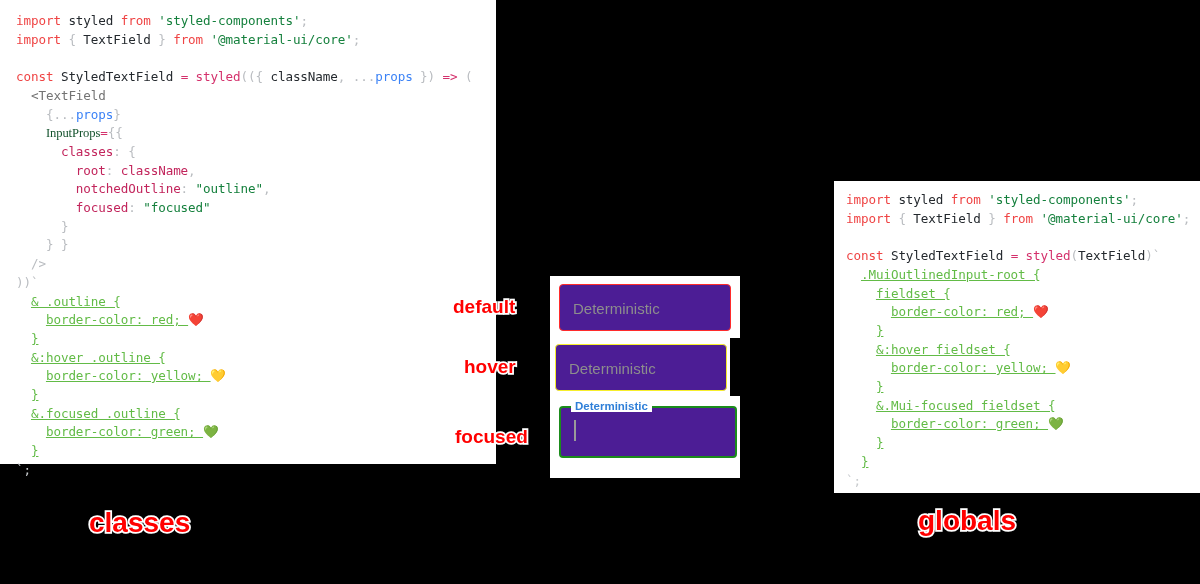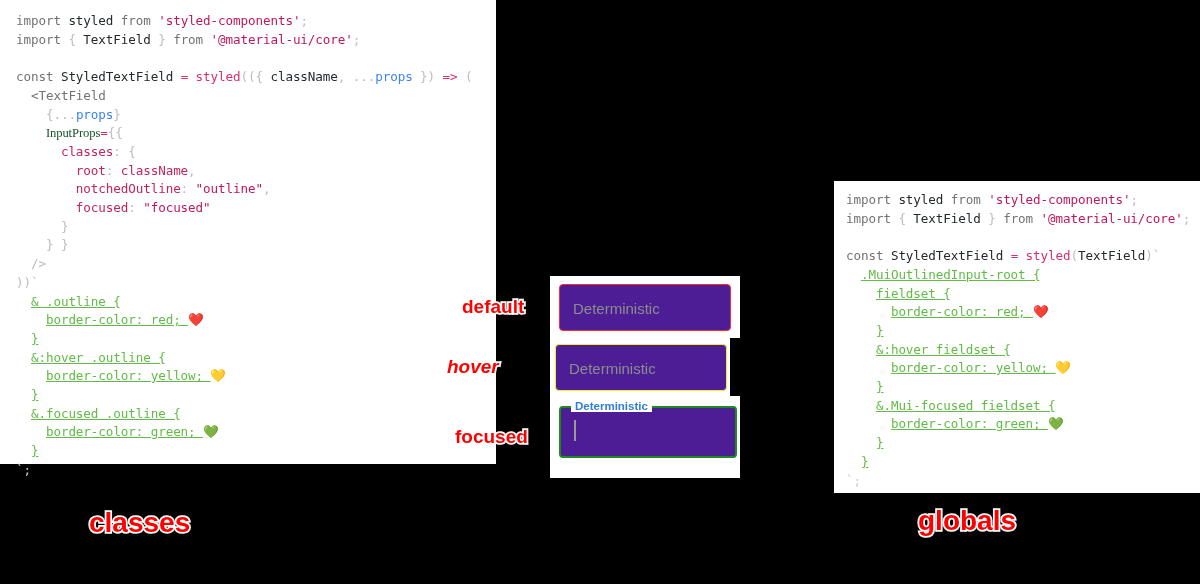--- a/index.html
+++ b/index.html
@@ -23,23 +23,23 @@
     box-sizing: border-box;
   }
   .code {
     font-family: "DejaVu Sans Mono", "Liberation Mono", monospace;
     white-space: pre;
     line-height: 18.7px;
     letter-spacing: -0.1px;
   }
 
   
-  .t-kw   { color: #737373; }            
+  .t-kw   { color: #ef4444; }            
   .t-id   { color: #24292e; }            
-  .t-str  { color: #be185d; }            
+  .t-str  { color: #15803d; }            
   .t-punc { color: #b9bcc0; }            
   .t-op   { color: #d4316c; }            
   .t-tag  { color: #737373; }            
   .t-prop { color: #14532d; font-family: Liberation Serif, serif; }            
   .t-key  { color: #c2255c; }            
   .t-blue { color: #3b82f6; }            
   .t-css  { color: #62bb46; text-decoration: underline; }            
   .t-dim  { color: #c8cbce; }
   .emoji  { font-family: "DejaVu Sans", sans-serif; }
 
@@ -152,22 +152,22 @@
   
   .anno {
     position: absolute;
     font-family: "Liberation Sans", sans-serif;
     font-weight: bold;
     color: #ff0000;
     white-space: nowrap;
     -webkit-text-stroke: 3.5px #ffffff;
     paint-order: stroke fill;
   }
-  #anno-default  { left: 453px; top: 296px; font-size: 19px; margin-left: 9px; }
-  #anno-hover    { left: 447px; top: 356px; font-size: 19px; font-style: italic; }
+  #anno-default  { left: 453px; top: 296px; font-size: 19px; }
+  #anno-hover    { left: 464px; top: 356px; font-size: 19px; }
   #anno-focused  { left: 455px; top: 426px; font-size: 19px; }
   #anno-classes  { left: 89px;  top: 507px; font-size: 28px; }
   #anno-globals  { left: 918px; top: 505px; font-size: 28px; }
 </style>
 </head>
 <body>
 
 <div class="panel" id="panel-classes">
   <div class="code"><div><span class="t-kw">import</span><span class="t-id"> </span><span class="t-id">styled</span><span class="t-id"> </span><span class="t-kw">from</span><span class="t-id"> </span><span class="t-str">'styled-components'</span><span class="t-punc">;</span></div><div><span class="t-kw">import</span><span class="t-id"> </span><span class="t-punc">{</span><span class="t-id"> </span><span class="t-id">TextField</span><span class="t-id"> </span><span class="t-punc">}</span><span class="t-id"> </span><span class="t-kw">from</span><span class="t-id"> </span><span class="t-str">'@material-ui/core'</span><span class="t-punc">;</span></div><div>&nbsp;</div><div><span class="t-kw">const</span><span class="t-id"> </span><span class="t-id">StyledTextField</span><span class="t-id"> </span><span class="t-op">=</span><span class="t-id"> </span><span class="t-op">styled</span><span class="t-punc">((</span><span class="t-punc">{</span><span class="t-id"> </span><span class="t-id">className</span><span class="t-punc">,</span><span class="t-id"> </span><span class="t-punc">...</span><span class="t-blue">props</span><span class="t-id"> </span><span class="t-punc">}</span><span class="t-punc">)</span><span class="t-id"> </span><span class="t-op">=&gt;</span><span class="t-id"> </span><span class="t-punc">(</span></div><div><span class="t-id">  </span><span class="t-tag">&lt;TextField</span></div><div><span class="t-id">    </span><span class="t-punc">{</span><span class="t-punc">...</span><span class="t-blue">props</span><span class="t-punc">}</span></div><div><span class="t-id">    </span><span class="t-prop">InputProps</span><span class="t-op">=</span><span class="t-punc">{{</span></div><div><span class="t-id">      </span><span class="t-key">classes</span><span class="t-punc">:</span><span class="t-id"> </span><span class="t-punc">{</span></div><div><span class="t-id">        </span><span class="t-key">root</span><span class="t-punc">:</span><span class="t-id"> </span><span class="t-key">className</span><span class="t-punc">,</span></div><div><span class="t-id">        </span><span class="t-key">notchedOutline</span><span class="t-punc">:</span><span class="t-id"> </span><span class="t-str">"outline"</span><span class="t-punc">,</span></div><div><span class="t-id">        </span><span class="t-key">focused</span><span class="t-punc">:</span><span class="t-id"> </span><span class="t-str">"focused"</span></div><div><span class="t-id">      </span><span class="t-punc">}</span></div><div><span class="t-id">    </span><span class="t-punc">} }</span></div><div><span class="t-id">  </span><span class="t-punc">/&gt;</span></div><div><span class="t-punc">))`</span></div><div><span class="t-id">  </span><span class="t-css">&amp; .outline {</span></div><div><span class="t-id">    </span><span class="t-css">border-color: red; </span><span class="emoji">❤️</span></div><div><span class="t-id">  </span><span class="t-css">}</span></div><div><span class="t-id">  </span><span class="t-css">&amp;:hover .outline {</span></div><div><span class="t-id">    </span><span class="t-css">border-color: yellow; </span><span class="emoji">💛</span></div><div><span class="t-id">  </span><span class="t-css">}</span></div><div><span class="t-id">  </span><span class="t-css">&amp;.focused .outline {</span></div><div><span class="t-id">    </span><span class="t-css">border-color: green; </span><span class="emoji">💚</span></div><div><span class="t-id">  </span><span class="t-css">}</span></div><div><span class="t-dim">`;</span></div></div>
 </div>

